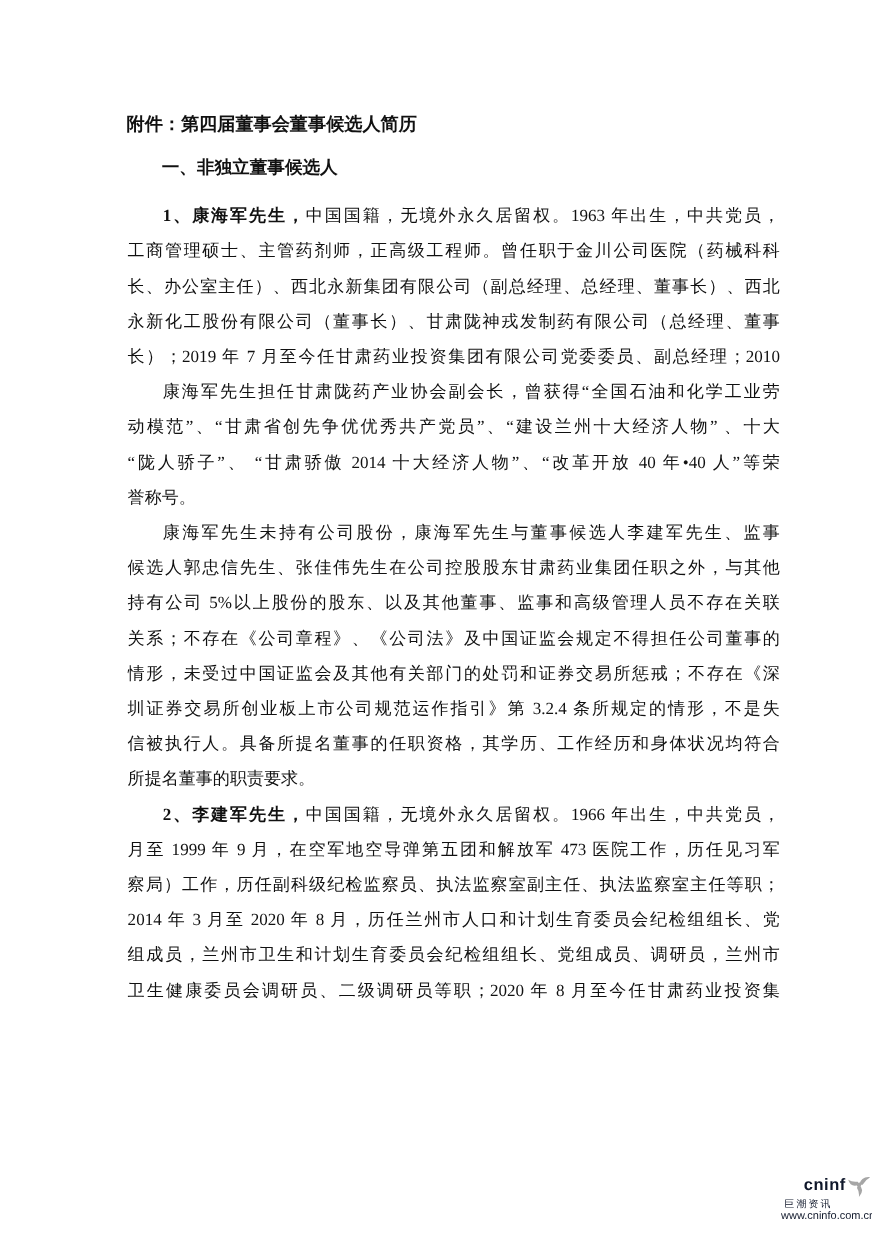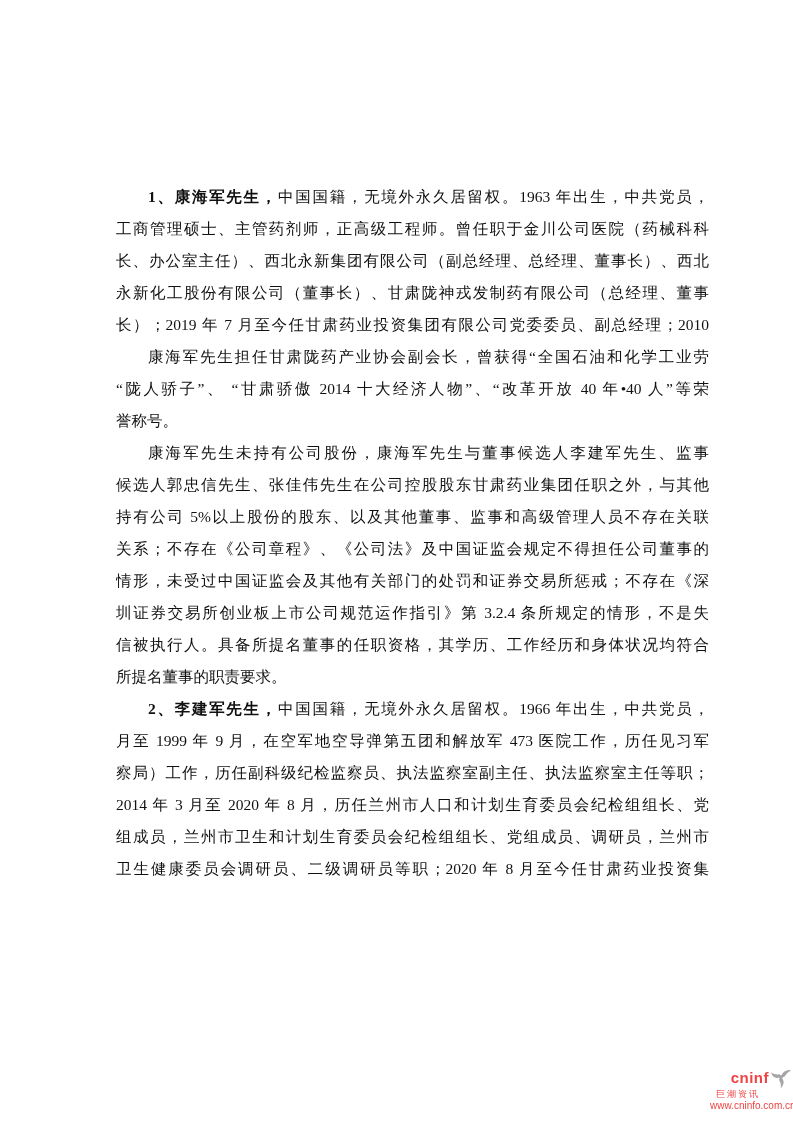--- a/index.html
+++ b/index.html
@@ -46,22 +46,22 @@
     text-align: justify;
   }
   .line.fill { text-align-last: justify; }
   .line.indent { padding-left: 32px; }
   .line b { font-weight: bold; }
   .cninfo-logo {
     position: absolute;
     left: 710px;
     top: 1066px;
     width: 82px;
-    color: #ef4444;
-    text-align: right;
+    color: #0f172a;
+    text-align: center;
     line-height: 1;
   }
   .logo-row {
     display: flex;
     align-items: center;
     justify-content: flex-end;
     gap: 1px;
   }
   .logo-text {
     font-family: "Liberation Sans", sans-serif;
@@ -81,29 +81,32 @@
     font-size: 10px;
     margin-top: 2px;
     white-space: nowrap;
   }
 </style>
 </head>
 <body>
 
 <div class="page">
 
+  <h1 class="doc-title">附件：第四届董事会董事候选人简历</h1>
 
+  <h2 class="section-heading">一、非独立董事候选人</h2>
 
   <div class="doc-body">
       <div class="line indent fill"><b>1、康海军先生，</b>中国国籍，无境外永久居留权。1963 年出生，中共党员，</div>
       <div class="line fill">工商管理硕士、主管药剂师，正高级工程师。曾任职于金川公司医院（药械科科</div>
       <div class="line fill">长、办公室主任）、西北永新集团有限公司（副总经理、总经理、董事长）、西北</div>
       <div class="line fill">永新化工股份有限公司（董事长）、甘肃陇神戎发制药有限公司（总经理、董事</div>
       <div class="line fill">长）；2019 年 7 月至今任甘肃药业投资集团有限公司党委委员、副总经理；2010</div>
       <div class="line indent fill">康海军先生担任甘肃陇药产业协会副会长，曾获得“全国石油和化学工业劳</div>
+      <div class="line fill">动模范”、“甘肃省创先争优优秀共产党员”、“建设兰州十大经济人物” 、十大</div>
       <div class="line fill">“陇人骄子”、 “甘肃骄傲 2014 十大经济人物”、“改革开放 40 年•40 人”等荣</div>
       <div class="line">誉称号。</div>
       <div class="line indent fill">康海军先生未持有公司股份，康海军先生与董事候选人李建军先生、监事</div>
       <div class="line fill">候选人郭忠信先生、张佳伟先生在公司控股股东甘肃药业集团任职之外，与其他</div>
       <div class="line fill">持有公司 5%以上股份的股东、以及其他董事、监事和高级管理人员不存在关联</div>
       <div class="line fill">关系；不存在《公司章程》、《公司法》及中国证监会规定不得担任公司董事的</div>
       <div class="line fill">情形，未受过中国证监会及其他有关部门的处罚和证券交易所惩戒；不存在《深</div>
       <div class="line fill">圳证券交易所创业板上市公司规范运作指引》第 3.2.4 条所规定的情形，不是失</div>
       <div class="line fill">信被执行人。具备所提名董事的任职资格，其学历、工作经历和身体状况均符合</div>
       <div class="line">所提名董事的职责要求。</div>

